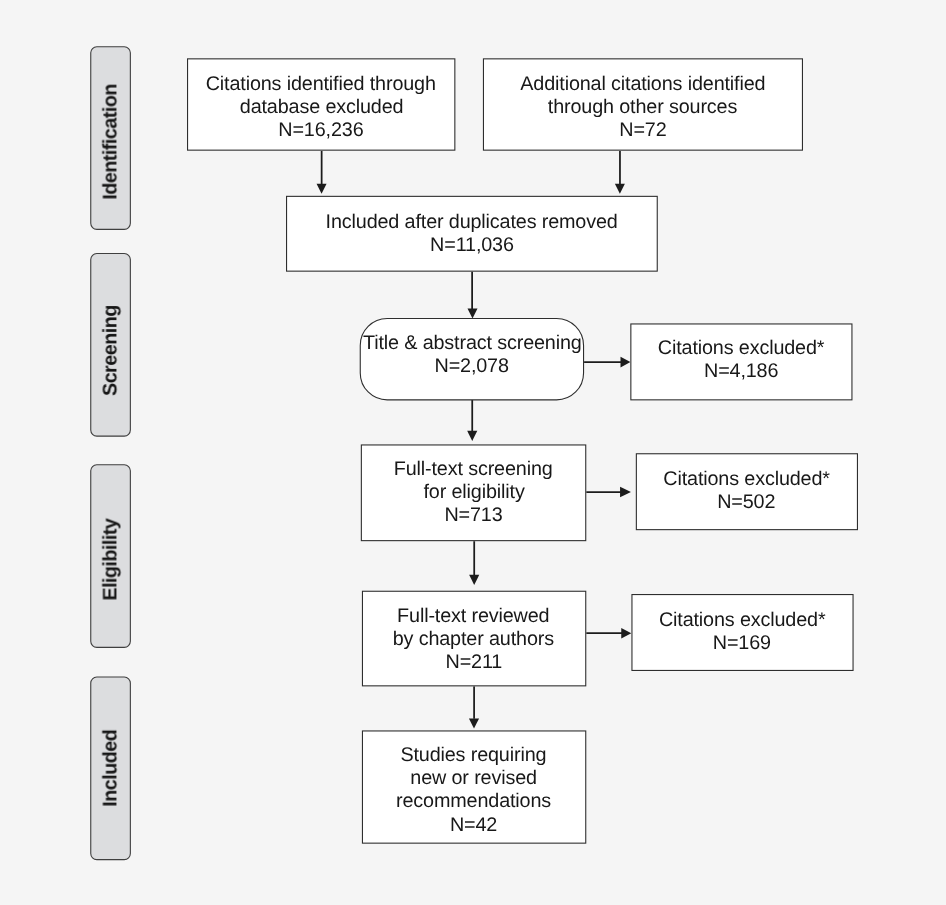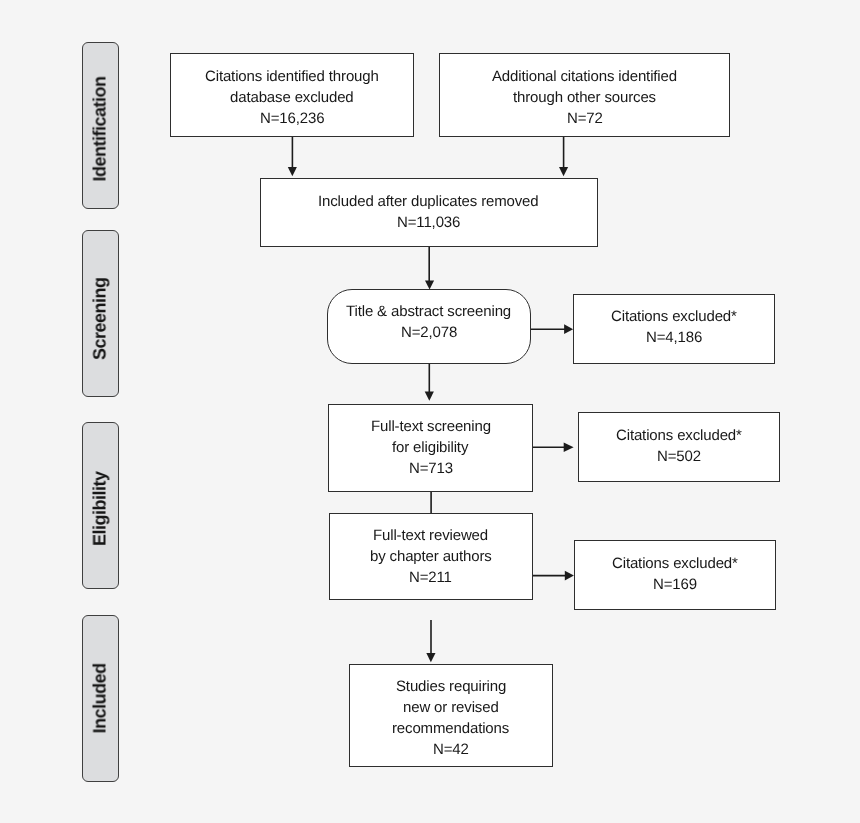--- a/index.html
+++ b/index.html
@@ -40,21 +40,21 @@
     border:1.5px solid #2e2e2e;
     box-sizing:border-box;
     display:flex;align-items:center;justify-content:flex-start;
     flex-direction:column;
     text-align:center;
     color:#181818;
   }
   .node .tl{
     display:block;
     will-change:transform;
-    font-size:15px;
+    font-size:18px;
     letter-spacing:-0.14px;
     line-height:21px;
     white-space:nowrap;
   }
 </style>
 </head>
 <body>
 
 <div id="stage">
 
@@ -152,31 +152,31 @@
     <span class="tl">Full-text screening</span>
     <span class="tl">for eligibility</span>
     <span class="tl">N=713</span>
   </div>
 
   <div class="node" style="left:578px;top:412px;width:201.8px;height:70px;padding-top:12.1px;">
     <span class="tl">Citations excluded*</span>
     <span class="tl">N=502</span>
   </div>
 
-  <div class="node" style="left:329px;top:513px;width:203.5px;height:87.4px;padding-top:11.1px;text-align:right;">
+  <div class="node" style="left:329px;top:537px;width:203.5px;height:87.4px;padding-top:11.1px;text-align:right;">
     <span class="tl">Full-text reviewed</span>
     <span class="tl">by chapter authors</span>
     <span class="tl">N=211</span>
   </div>
 
   <div class="node" style="left:574px;top:540px;width:201.5px;height:70px;padding-top:12.1px;">
     <span class="tl">Citations excluded*</span>
     <span class="tl">N=169</span>
   </div>
 
-  <div class="node" style="left:329px;top:663.6px;width:203.5px;height:103.4px;padding-top:11.3px;margin-left:20px;">
+  <div class="node" style="left:329px;top:663.6px;width:203.5px;height:103.4px;padding-top:11.3px;">
     <span class="tl">Studies requiring</span>
     <span class="tl">new or revised</span>
     <span class="tl">recommendations</span>
     <span class="tl">N=42</span>
   </div>
 
 </div>
 
 </body></html>

